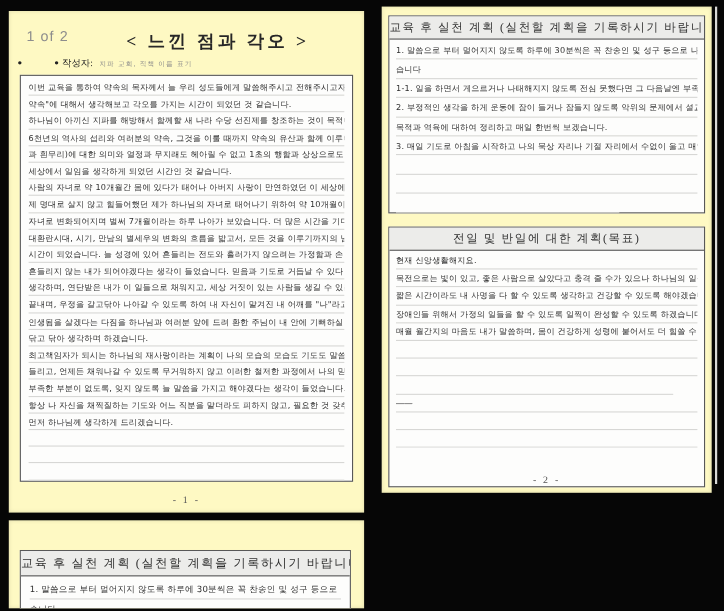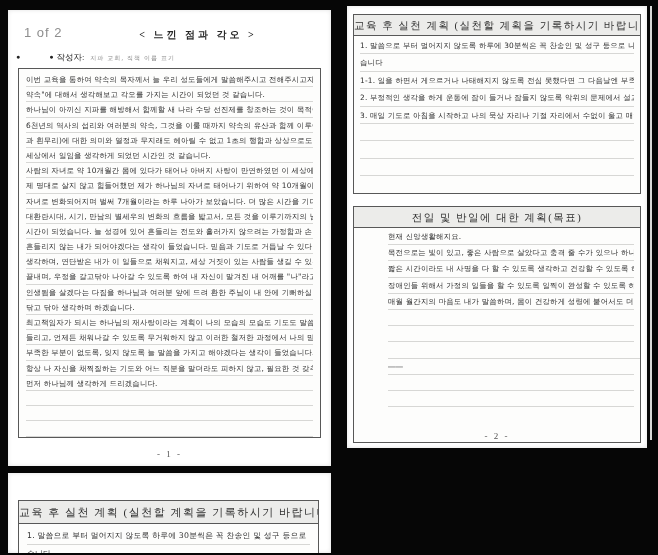--- a/index.html
+++ b/index.html
@@ -3,37 +3,37 @@
 <meta charset="utf-8">
 <style>
   * { margin:0; padding:0; box-sizing:border-box; }
   html,body { width:658px; height:555px; }
   body {
     position:relative; overflow:hidden;
     background:#060606;
     font-family:"Liberation Serif", serif;
   }
   .page {
-    position:absolute; background:#ffffff;
+    position:absolute; background:#fef9c3;
     box-shadow: inset 0 0 4px rgba(0,0,0,.12);
   }
   #page1 { left:8px;  top:10px;  width:323px; height:456px; }
   #page2 { left:347px; top:6px;  width:300px; height:442px; }
   #frag  { left:8px;  top:473px; width:323px; height:80px; overflow:hidden; }
   .spine { position:absolute; left:650px; top:6px; width:2px; height:434px; background:#d8d8d6; }
 
   
   .counter {
     position:absolute; left:16px; top:15px;
     font-family:"Liberation Sans", sans-serif;
     font-size:13px; letter-spacing:1px; color:#8d8d8d;
   }
   .p1-title {
     position:absolute; left:100px; top:18px; width:180px;
-    text-align:center; font-size:10px; font-weight:bold;
+    text-align:center; font-size:16px; font-weight:bold;
     letter-spacing:3px; color:#272727; white-space:nowrap;
   }
   .meta {
     position:absolute; left:8px; top:42px; width:307px;
     font-size:8.5px; color:#232323; white-space:nowrap;
     display:flex; align-items:baseline;
   }
   .meta .bullet { font-size:7px; margin:0 3px 0 0; position:relative; top:-1px; }
   .meta .writer-label { margin-left:26px; }
   .scribble {
@@ -69,21 +69,21 @@
   }
   #p2box1 { top:8px;  height:180px; }
   #p2box2 { top:200px; height:237px; }
   .boxheader {
     height:21px; background:#ececea; border-bottom:1px solid #585858;
     text-align:center; font-size:10.5px; letter-spacing:1.5px;
     color:#2f2f2f; line-height:21px; white-space:nowrap; overflow:hidden;
   }
   .boxlines { padding:1px 6px 0 6px; overflow:hidden; }
   #p2box1 .rline { height:17.4px; font-size:7.4px; line-height:17px; }
-  #p2box2 .rline { height:16.2px; font-size:7.4px; line-height:16px;margin-left:28px; }
+  #p2box2 .rline { height:16.2px; font-size:7.4px; line-height:16px; }
   
   #p2b1-lines .rline:nth-child(9) { width:74%; }
   #p2b2-lines .rline:nth-child(8) { width:92%; }
 
   
   #fragbox { position:absolute; left:10px; top:27px; width:301px; border:1px solid #585858; background:#fdfdfc; }
   #fragbox .boxheader { height:23px; line-height:23px; font-size:11px; }
   #fragbox .rline { height:18px; font-size:7.8px; line-height:17px; border-bottom:none; }
   #fragbox .boxlines { padding:3px 8px 0 8px; }
   #frag-lines .rline:nth-child(1) { border-bottom:1px solid #d7d7d5; }
@@ -130,20 +130,21 @@
 </div>
 
 <div class="page" id="page2">
   <div class="formbox" id="p2box1">
     <div class="boxheader">교육 후 실천 계획 (실천할 계획을 기록하시기 바랍니다)</div>
     <div class="boxlines" id="p2b1-lines">
         <div class="rline"><span class="hw">1. 말씀으로 부터 멀어지지 않도록 하루에 30분씩은 꼭 찬송인 및 성구 등으로 나를 바라보는 시간 만들겠</span></div>
         <div class="rline"><span class="hw">습니다</span></div>
         <div class="rline"><span class="hw">1-1. 일을 하면서 게으르거나 나태해지지 않도록 전심 못했다면 그 다음날엔 부족했던 부분 꼭 채우겠습니다.</span></div>
         <div class="rline"><span class="hw">2. 부정적인 생각을 하게 운동에 잠이 들거나 잠들지 않도록 악위의 문제에서 설교하시고 직접 말씀해주신 하나님의</span></div>
+        <div class="rline"><span class="hw">목적과 역육에 대하여 정리하고 매일 한번씩 보겠습니다.</span></div>
         <div class="rline"><span class="hw">3. 매일 기도로 아침을 시작하고 나의 묵상 자리나 기절 자리에서 수없이 울고 매일매일 보며 의지를 다짐하겠습니다.</span></div>
         <div class="rline"></div>
         <div class="rline"></div>
         <div class="rline"></div>
       </div>
   </div>
   <div class="formbox" id="p2box2">
     <div class="boxheader">전일 및 반일에 대한 계획(목표)</div>
     <div class="boxlines" id="p2b2-lines">
         <div class="rline"><span class="hw">현재 신앙생활해지요.</span></div>

